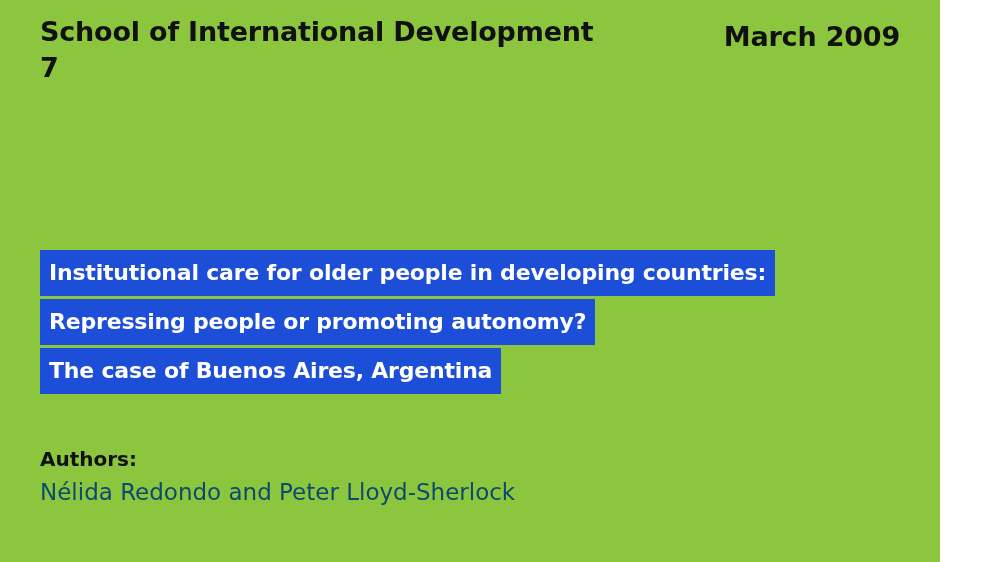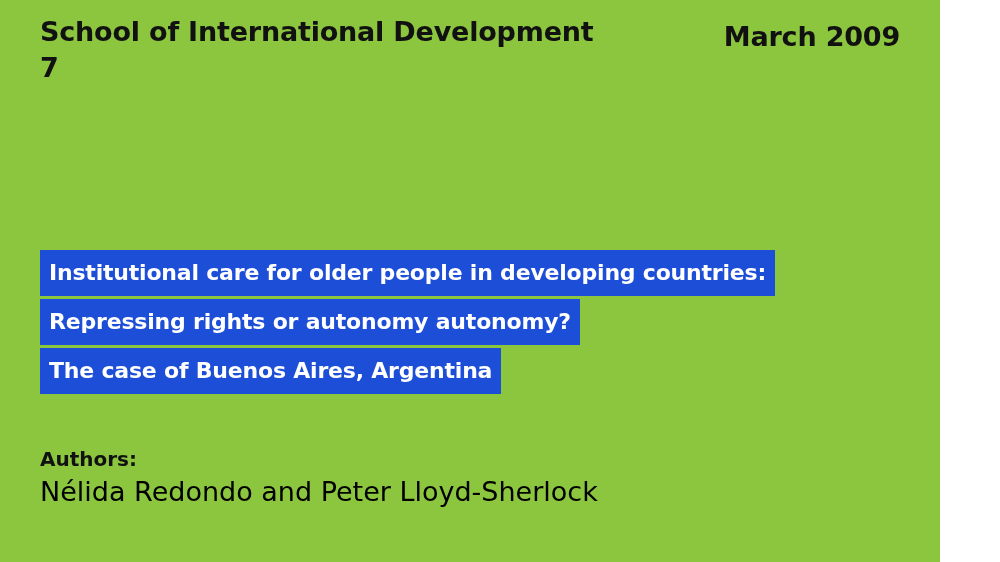--- a/index.html
+++ b/index.html
@@ -87,41 +87,41 @@
     font-family: "DejaVu Sans", sans-serif;
     font-weight: bold;
     font-size: 20px;
     line-height: 32px;
     color: #111111;
     white-space: nowrap;
   }
   .authors-names {
     font-family: "DejaVu Sans", sans-serif;
     font-weight: normal;
-    font-size: 27px;
+    font-size: 23px;
     line-height: 34px;
-    color: #000000;
+    color: #0c4a6e;
     white-space: nowrap;
   }
 </style>
 </head>
 <body>
 
 <div class="cover">
 
   <div class="header-left">
     <div class="header-line">School of International Development</div>
     <div class="header-line">7</div>
   </div>
 
   <div class="header-right">March 2009</div>
 
   <div class="title-block">
     <div class="title-line">Institutional care for older people in developing countries:</div>
-    <div class="title-line">Repressing rights or autonomy autonomy?</div>
+    <div class="title-line">Repressing people or promoting autonomy?</div>
     <div class="title-line">The case of Buenos Aires, Argentina</div>
   </div>
 
   <div class="authors">
     <div class="authors-label">Authors:</div>
     <div class="authors-names">Nélida Redondo and Peter Lloyd-Sherlock</div>
   </div>
 
 </div>
 

